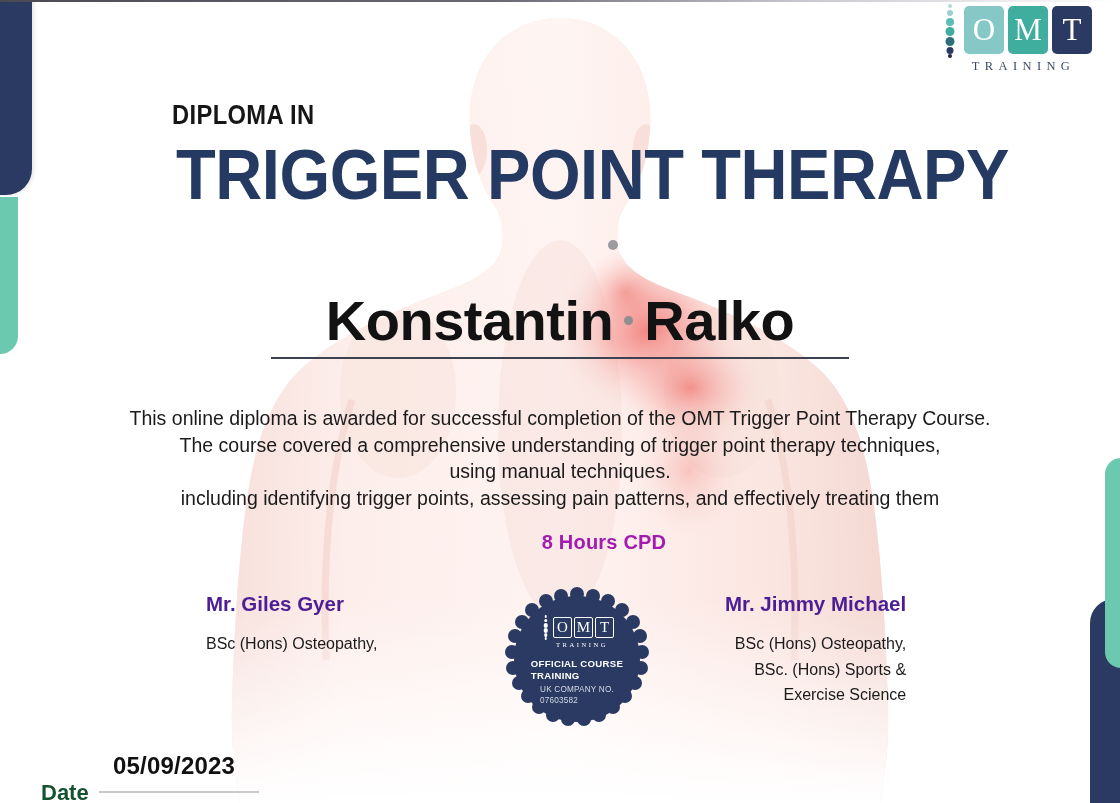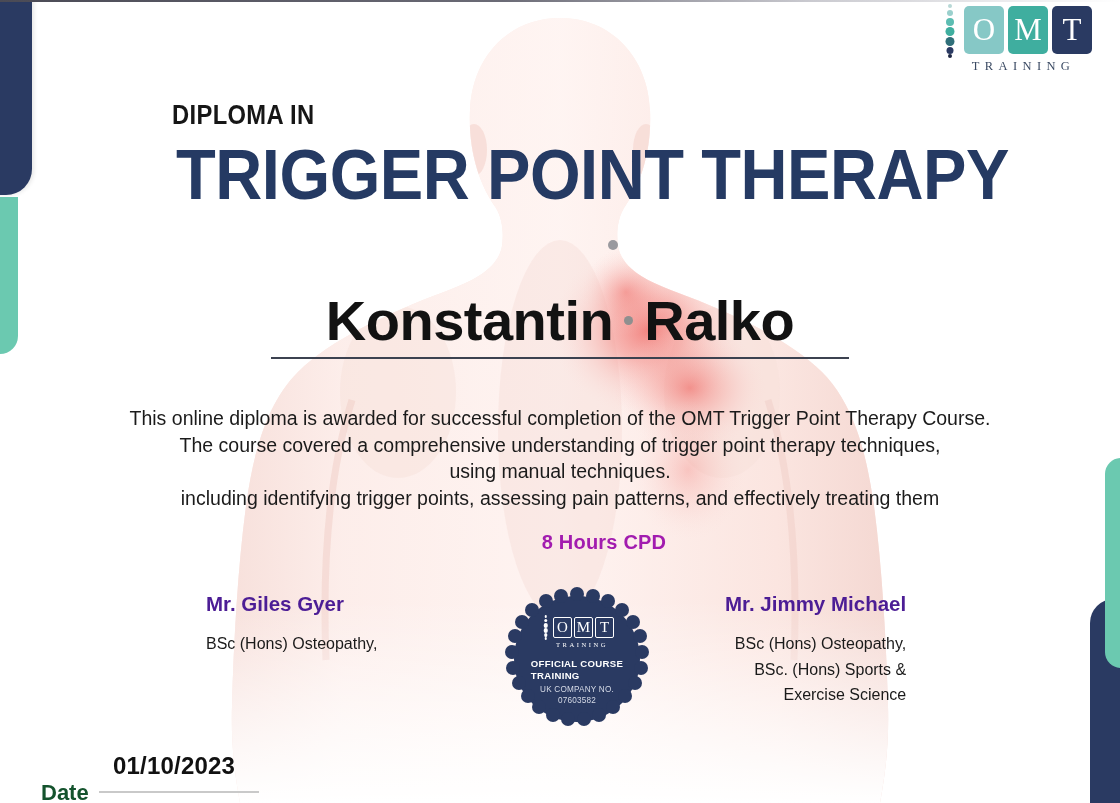--- a/index.html
+++ b/index.html
@@ -157,21 +157,21 @@
     color:#ffffff; font-size:6.6px; letter-spacing:2.5px;
     font-family:"Liberation Serif", serif; margin-top:2px; padding-left:10px;
   }
   .b-official {
     color:#ffffff; font-size:9.6px; font-weight:bold; line-height:11.5px;
     text-align:left; margin-top:10px; letter-spacing:0.3px;
   }
   .b-official span { display:block; }
   .b-company {
     color:#d5dae6; font-size:8.2px; line-height:10.5px;
-    text-align:center; margin-top:4px; letter-spacing:0.2px;
+    text-align:left; margin-top:4px; letter-spacing:0.2px;
   }
   .b-company span { display:block; }
 
   
   .date-value {
     position:absolute; left:113px; top:752px;
     font-size:24px; font-weight:bold; color:#111111; letter-spacing:0.2px;
   }
   .date-label {
     position:absolute; left:41px; top:780px;
@@ -323,21 +323,21 @@
 
     <div class="sig sig-right">
       <div class="sig-name">Mr. Jimmy Michael</div>
       <div class="sig-quals">
         <span>BSc (Hons) Osteopathy,</span>
         <span>BSc. (Hons) Sports &amp;</span>
         <span>Exercise Science</span>
       </div>
     </div>
 
-    <div class="date-value">01/10/2023</div>
+    <div class="date-value">05/09/2023</div>
     <div class="date-rule"></div>
     <div class="date-label">Date</div>
   </div>
 
   <div class="badge">
     <svg width="148" height="148" viewBox="0 0 148 148">
       <g id="scallop" fill="#2a3a62">
         <circle cx="74" cy="74" r="63"></circle>
       </g>
       <g fill="#2a3a62">

